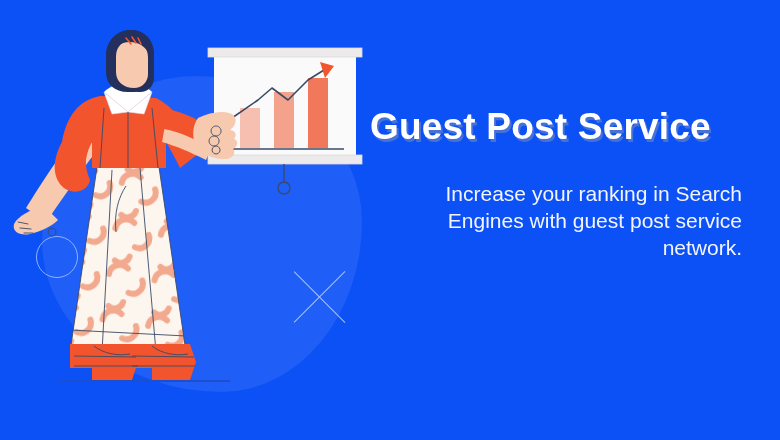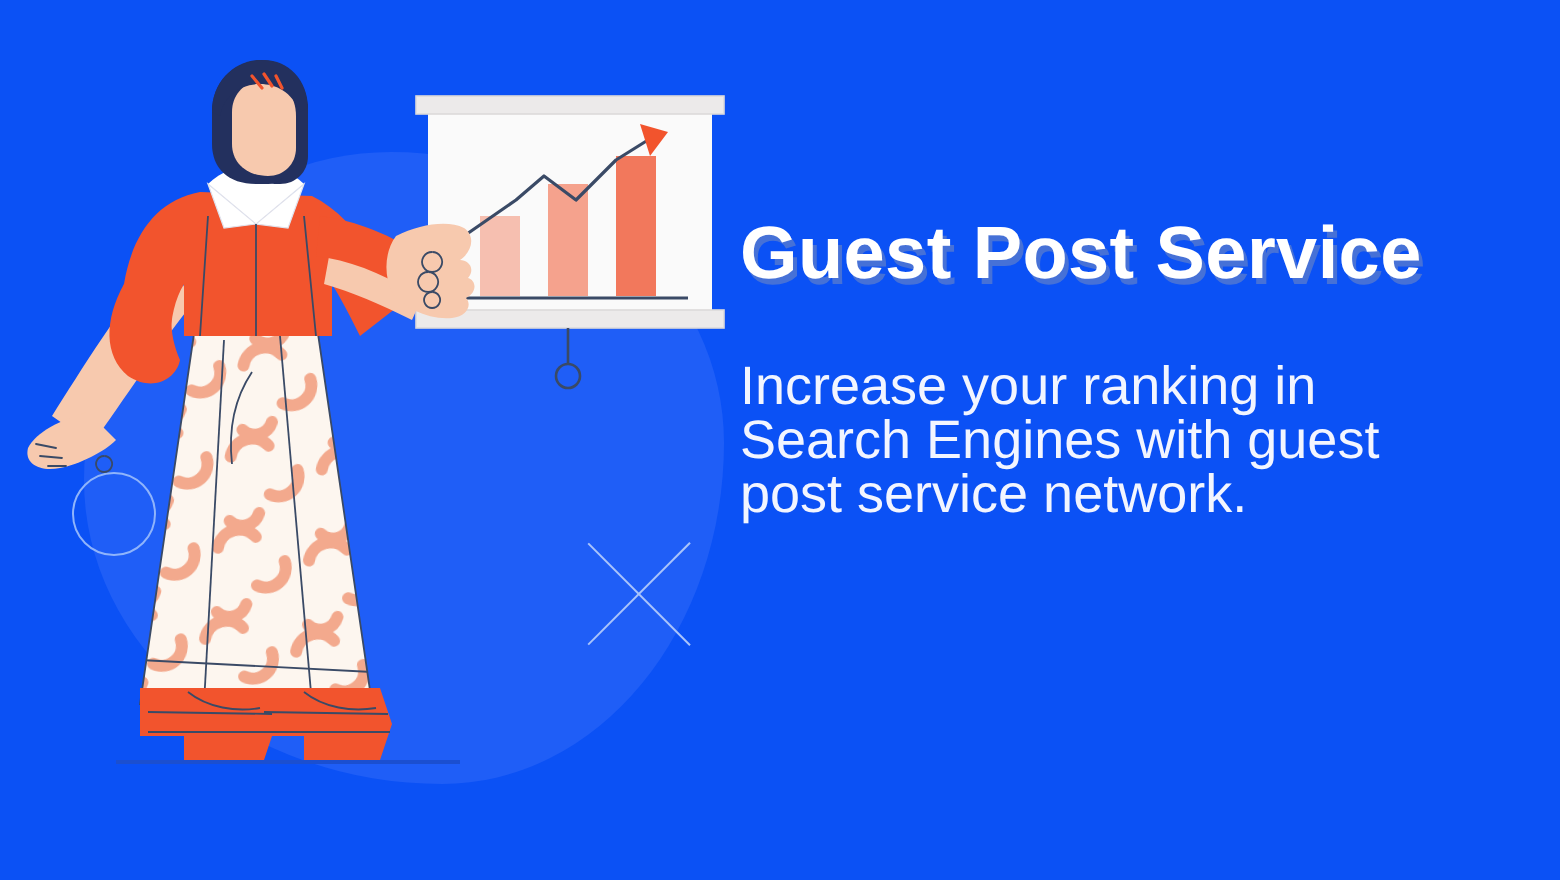--- a/index.html
+++ b/index.html
@@ -8,20 +8,21 @@
     padding: 0;
     background: #0b51f5;
   }
   #banner {
     position: relative;
     width: 780px;
     height: 440px;
     overflow: hidden;
     background: #0b51f5;
     font-family: "Liberation Sans", sans-serif;
+    text-align: right;
     -webkit-font-smoothing: antialiased;
   }
 
   
   .bg-blob {
     position: absolute;
     left: 42px;
     top: 76px;
     width: 320px;
     height: 316px;
@@ -76,21 +77,21 @@
     color: #ffffff;
     text-shadow: 2px 3px 0 rgba(120,140,190,0.55);
     white-space: nowrap;
   }
   .subhead {
     position: absolute;
     top: 180px;
     left: 0;
     width: 372px;
     margin: 0;
-    font-size: 27px;
+    font-size: 21px;
     line-height: 27px;
     color: #f2f5ff;
     font-weight: normal;
   }
   .url {
     position: absolute;
     top: 283px;
     left: 0;
     margin: 0;
     font-size: 19px;

